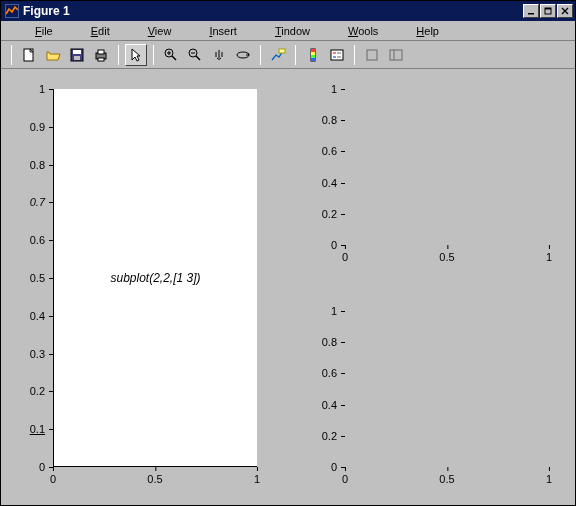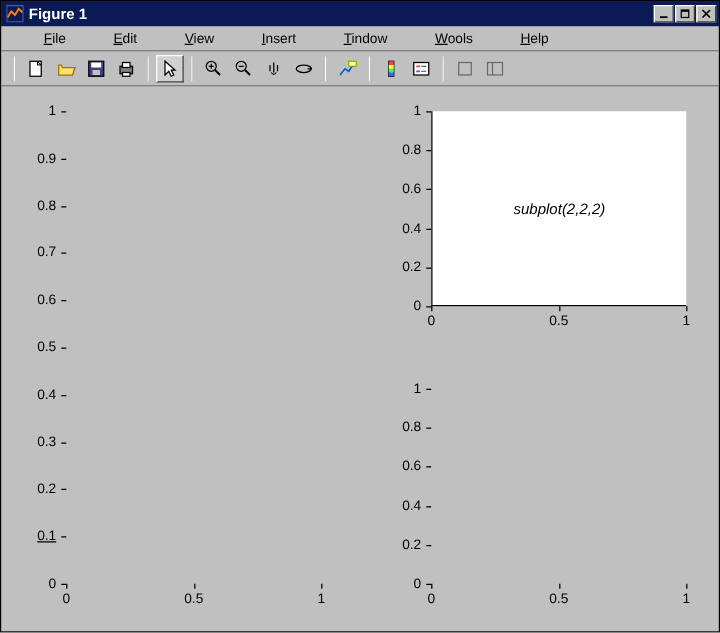--- a/index.html
+++ b/index.html
@@ -295,50 +295,34 @@
           <rect x="2" y="3" width="12" height="10" fill="none" stroke="#000"></rect>
           <line x1="6" y1="3" x2="6" y2="13" stroke="#000"></line>
         </svg>
       </div>
   </div>
 
   <div class="content">
     <div class="grid">
 
       <div class="axes span">
+        <div class="plot">
+          <div class="label"><span>subplot(2,2,[1 3])</span><span class="nrm"></span></div>
+        </div>
         <div class="yticks">
             <div class="ytick" style="bottom: 0%;">0<span class="tm"></span></div>
             <div class="ytick" style="bottom: 10%; text-decoration: underline;">0.1<span class="tm"></span></div>
             <div class="ytick" style="bottom: 20%;">0.2<span class="tm"></span></div>
             <div class="ytick" style="bottom: 30%; text-align: center;">0.3<span class="tm"></span></div>
             <div class="ytick" style="bottom: 40%;">0.4<span class="tm"></span></div>
             <div class="ytick" style="bottom: 50%;">0.5<span class="tm"></span></div>
             <div class="ytick" style="bottom: 60%;">0.6<span class="tm"></span></div>
-            <div class="ytick" style="bottom: 70%;">0.7<span class="tm"></span></div>
+            <div class="ytick" style="bottom: 70%; font-style: italic;">0.7<span class="tm"></span></div>
             <div class="ytick" style="bottom: 80%;">0.8<span class="tm"></span></div>
             <div class="ytick" style="bottom: 90%;">0.9<span class="tm"></span></div>
-            <div class="ytick" style="bottom: 100%;">1<span class="tm"></span></div>
-          </div>
-        <div class="xticks">
-            <div class="xtick" style="left: 0%;"><span class="tm"></span>0</div>
-            <div class="xtick" style="left: 50%;"><span class="tm"></span>0.5</div>
-            <div class="xtick" style="left: 100%;"><span class="tm"></span>1</div>
-          </div>
-      </div>
-
-      <div class="axes">
-        <div class="plot">
-          <div class="label"><span>subplot(2,2,2)</span><span class="nrm"></span></div>
-        </div>
-        <div class="yticks">
-            <div class="ytick" style="bottom: 0%;">0<span class="tm"></span></div>
-            <div class="ytick" style="bottom: 20%;">0.2<span class="tm"></span></div>
-            <div class="ytick" style="bottom: 40%;">0.4<span class="tm"></span></div>
-            <div class="ytick" style="bottom: 60%;">0.6<span class="tm"></span></div>
-            <div class="ytick" style="bottom: 80%;">0.8<span class="tm"></span></div>
             <div class="ytick" style="bottom: 100%;">1<span class="tm"></span></div>
           </div>
         <div class="xticks">
             <div class="xtick" style="left: 0%;"><span class="tm"></span>0</div>
             <div class="xtick" style="left: 50%;"><span class="tm"></span>0.5</div>
             <div class="xtick" style="left: 100%;"><span class="tm"></span>1</div>
           </div>
       </div>
 
       <div class="axes">
@@ -350,16 +334,32 @@
             <div class="ytick" style="bottom: 80%;">0.8<span class="tm"></span></div>
             <div class="ytick" style="bottom: 100%;">1<span class="tm"></span></div>
           </div>
         <div class="xticks">
             <div class="xtick" style="left: 0%;"><span class="tm"></span>0</div>
             <div class="xtick" style="left: 50%;"><span class="tm"></span>0.5</div>
             <div class="xtick" style="left: 100%;"><span class="tm"></span>1</div>
           </div>
       </div>
 
+      <div class="axes">
+        <div class="yticks">
+            <div class="ytick" style="bottom: 0%;">0<span class="tm"></span></div>
+            <div class="ytick" style="bottom: 20%;">0.2<span class="tm"></span></div>
+            <div class="ytick" style="bottom: 40%;">0.4<span class="tm"></span></div>
+            <div class="ytick" style="bottom: 60%;">0.6<span class="tm"></span></div>
+            <div class="ytick" style="bottom: 80%;">0.8<span class="tm"></span></div>
+            <div class="ytick" style="bottom: 100%;">1<span class="tm"></span></div>
+          </div>
+        <div class="xticks">
+            <div class="xtick" style="left: 0%;"><span class="tm"></span>0</div>
+            <div class="xtick" style="left: 50%;"><span class="tm"></span>0.5</div>
+            <div class="xtick" style="left: 100%;"><span class="tm"></span>1</div>
+          </div>
+      </div>
+
     </div>
   </div>
 
 </div>
 
 </body></html>

